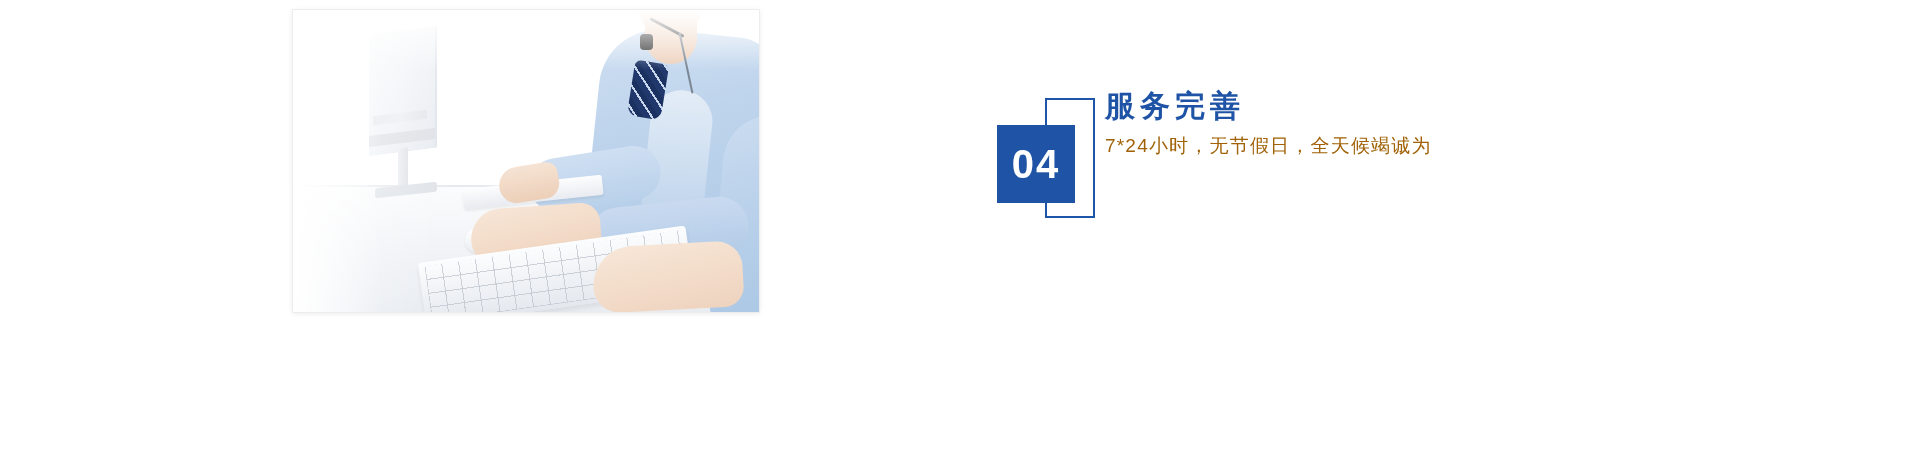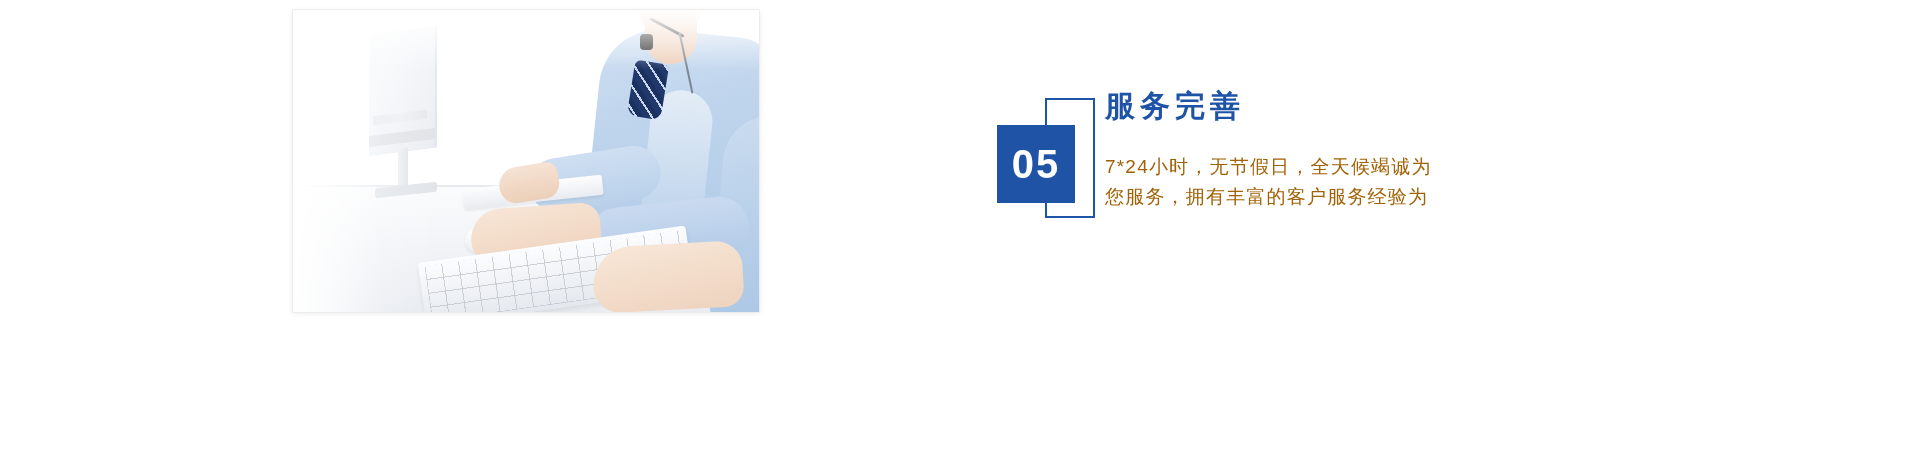--- a/index.html
+++ b/index.html
@@ -363,21 +363,21 @@
     left: 108px;
     top: 0;
     width: 430px;
   }
   .title {
     color: #1e53a5;
     font-size: 30px;
     font-weight: 700;
     letter-spacing: 5px;
     line-height: 1.2;
-    margin: 0 0 28px 0;
+    margin: 0 0 7px 0;
     font-family: "Liberation Sans", "DejaVu Sans", sans-serif;
     white-space: nowrap;
   }
   .desc {
     color: #a16207;
     font-size: 19px;
     line-height: 30px;
     letter-spacing: 1.2px;
     font-family: "Liberation Sans", "DejaVu Sans", sans-serif;
   }
@@ -426,25 +426,24 @@
       <div class="white-fade-left"></div>
       <div class="white-fade-top"></div>
     </div>
   </div>
 
   <div class="content">
 
     <div class="badge-wrap">
       <div class="badge-outline"></div>
       <div class="badge-square"></div>
-      <div class="badge-num">05</div>
+      <div class="badge-num">04</div>
     </div>
 
     <div class="text-col">
       <h2 class="title">服务完善</h2>
       <div class="desc">
         <span class="desc-line">7*24小时，无节假日，全天候竭诚为</span>
-        <span class="desc-line">您服务，拥有丰富的客户服务经验为</span>
       </div>
     </div>
 
   </div>
 </div>
 
 </body></html>

